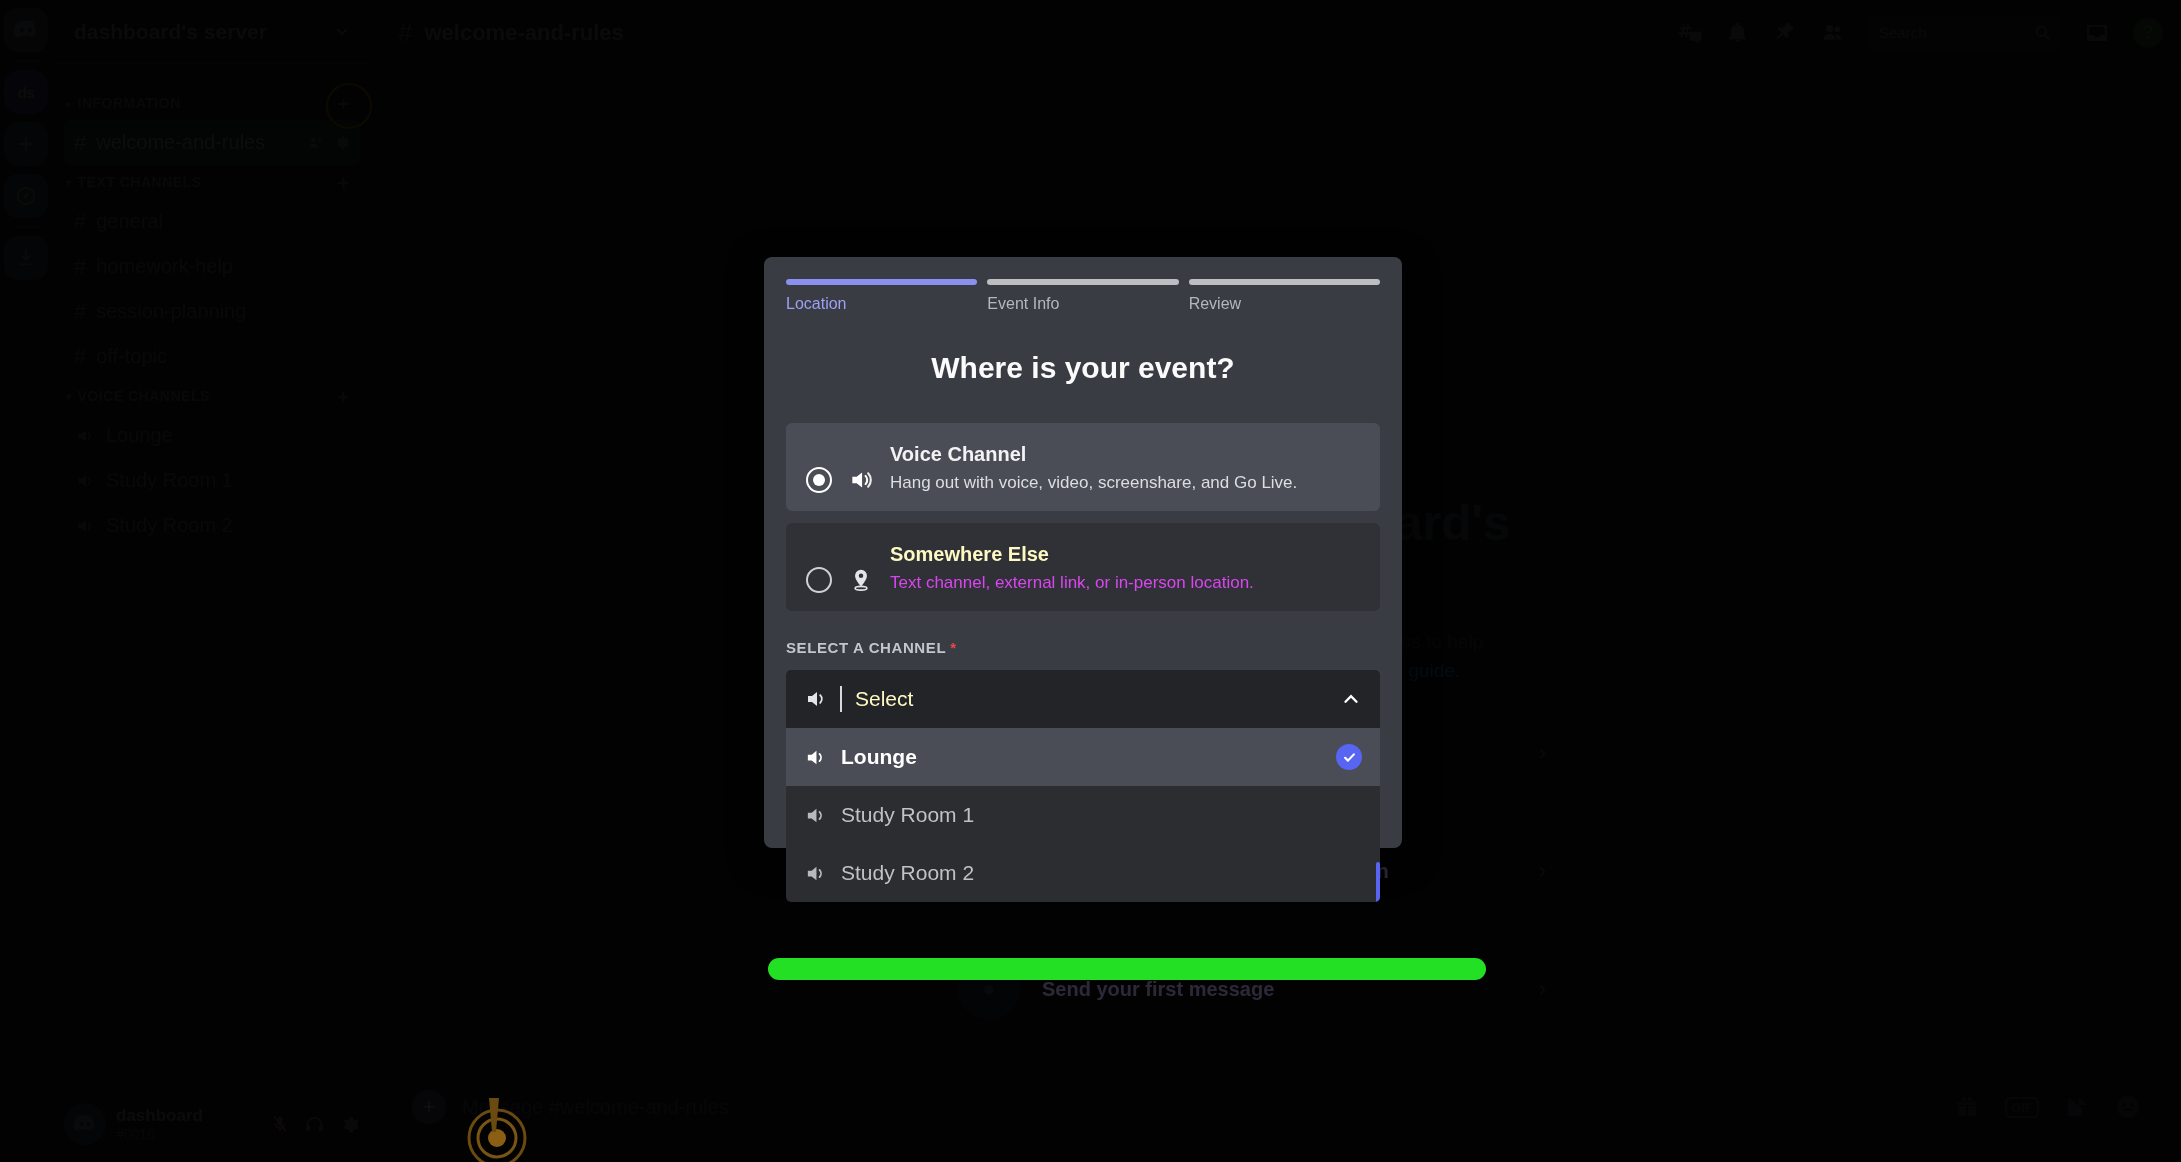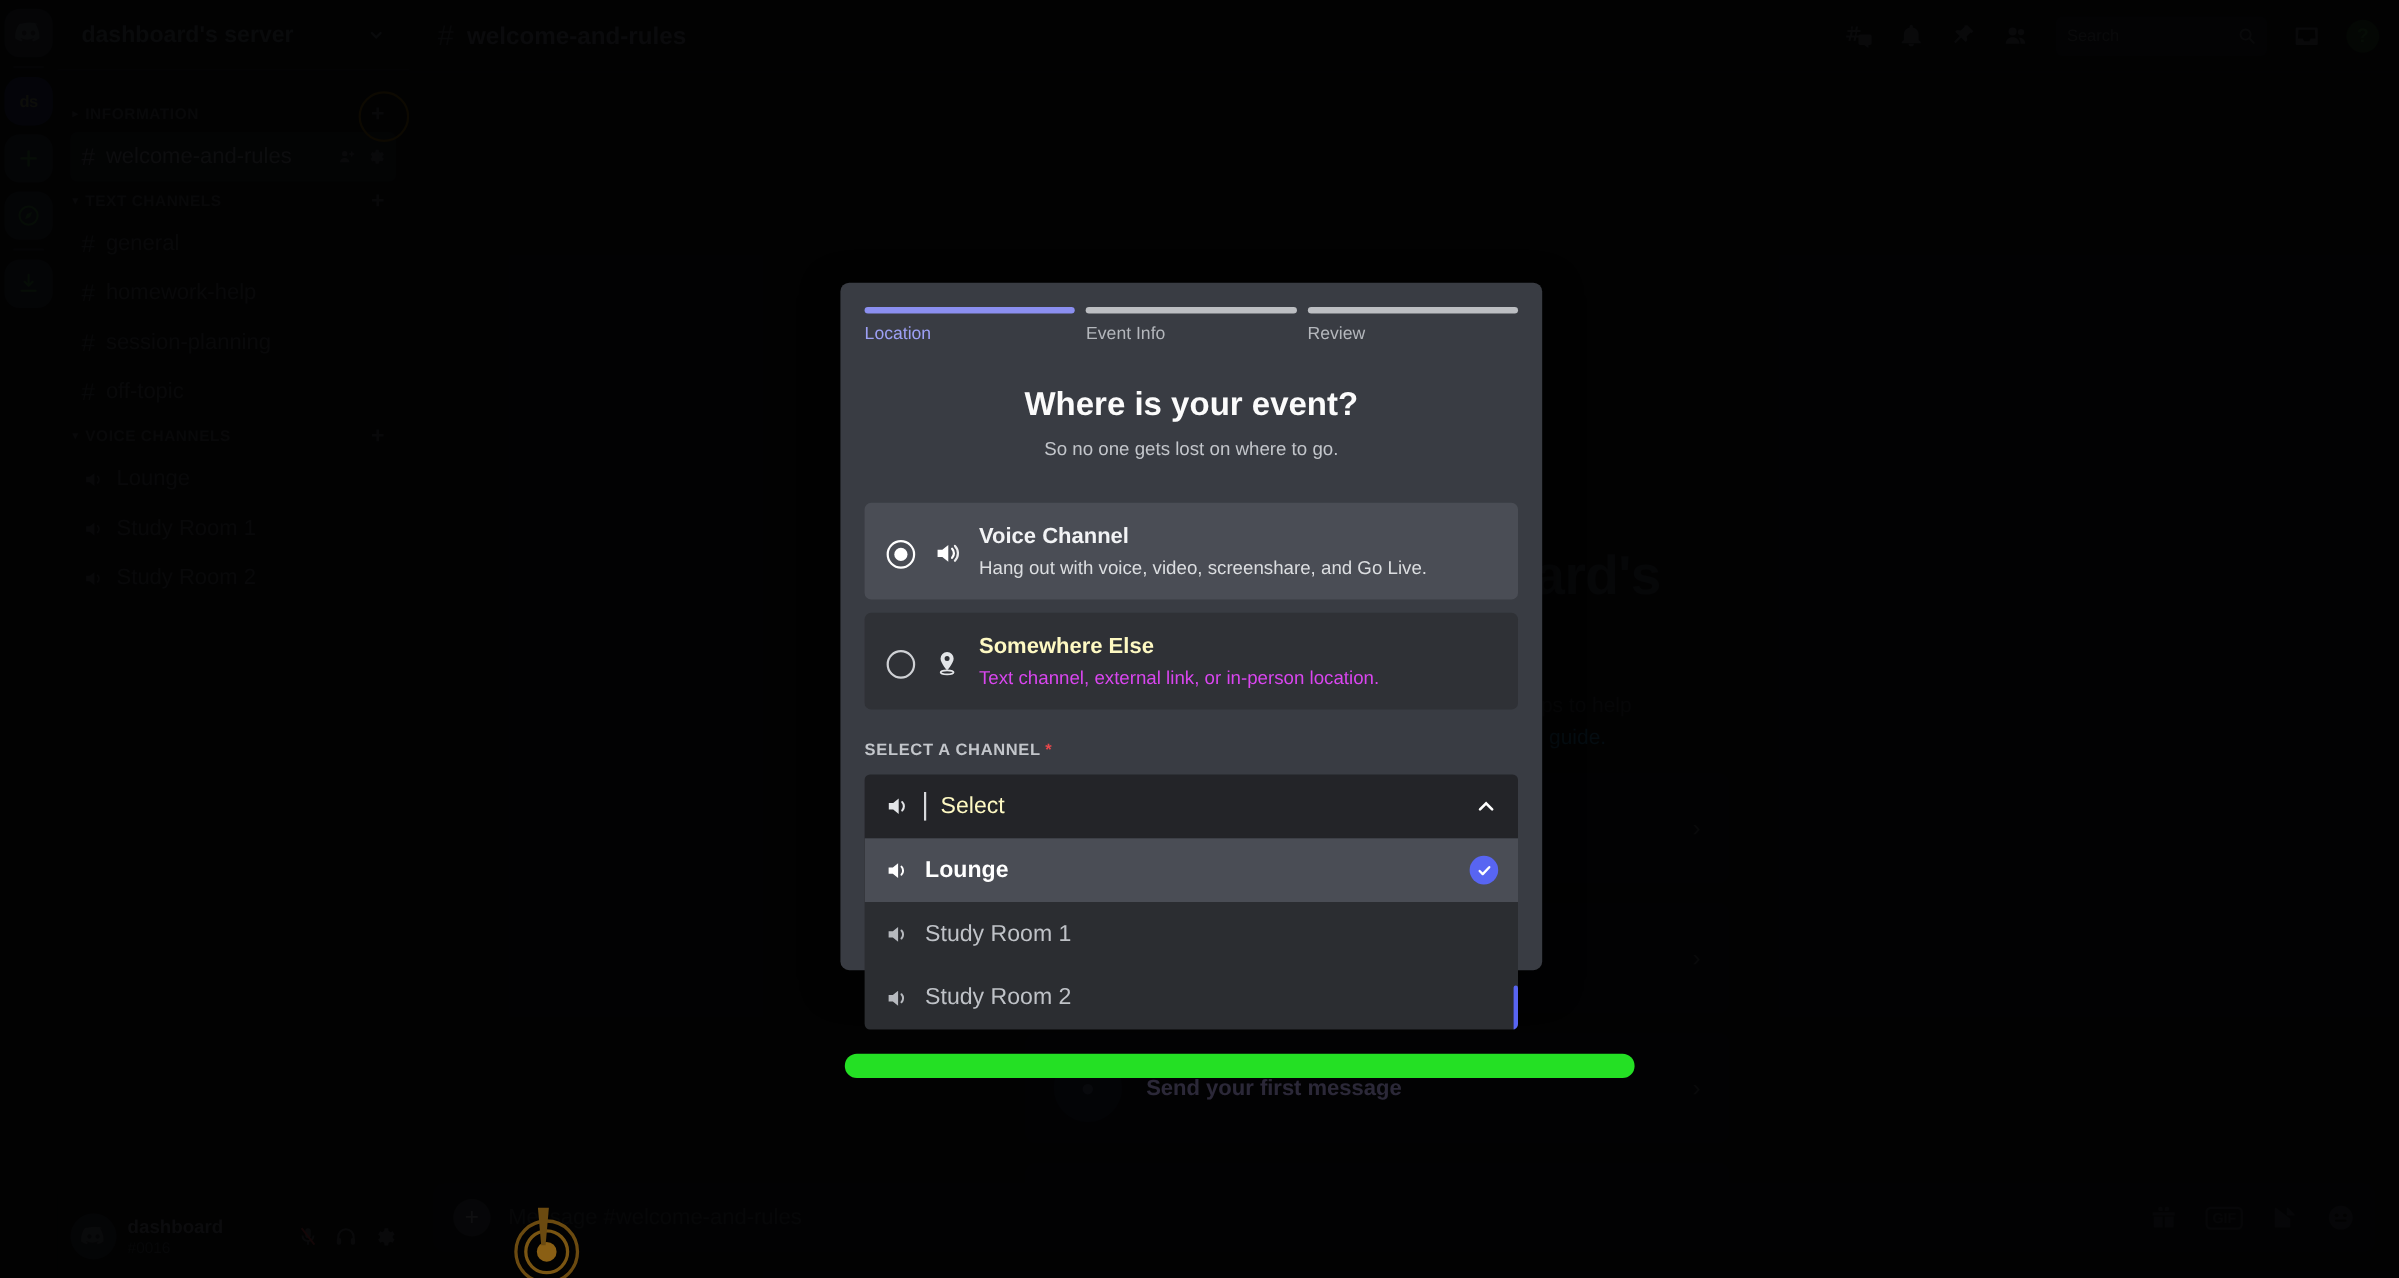--- a/index.html
+++ b/index.html
@@ -177,21 +177,21 @@
     margin-top: 38px; text-align: center;
     font-size: 30px; font-weight: 800; color: #fbfbfb;
   }
   .modal-sub {
     margin-top: 14px; text-align: center;
     font-size: 17px; color: #c3c6cb;
   }
 
   .opts { margin-top: 38px; }
   .opt {
-    display: flex; align-items: center; gap: 16px;
+    display: flex; align-items: flex-end; gap: 16px;
     padding: 18px 20px; border-radius: 6px; margin-bottom: 12px;
     background: #2f3136;
   }
   .opt.selected { background: #4a4d55; }
   .radio {
     width: 26px; height: 26px; border-radius: 50%;
     border: 2.5px solid #cfd1d5; flex-shrink: 0; margin-top: 6px;
     display: flex; align-items: center; justify-content: center;
   }
   .opt.selected .radio { border-color: #ffffff; }
@@ -556,21 +556,20 @@
           <div class="step-bar"></div>
           <div class="step-label">Event Info</div>
         </div>
         <div class="step">
           <div class="step-bar"></div>
           <div class="step-label">Review</div>
         </div>
       </div>
 
       <div class="modal-h1">Where is your event?</div>
-      <div class="modal-sub">So no one gets lost on where to go.</div>
 
       <div class="opts">
         <div class="opt selected">
           <div class="radio">
             <div class="radio-dot"></div>
           </div>
           <div class="opt-icon">
             <svg width="26" height="26" viewBox="0 0 24 24" fill="currentColor">
                 <path d="M4 9v6h4l5 4V5L8 9H4z"></path>
                 <path d="M16.2 8.2a5.5 5.5 0 0 1 0 7.6" stroke="currentColor" stroke-width="1.9" fill="none" stroke-linecap="round"></path>

